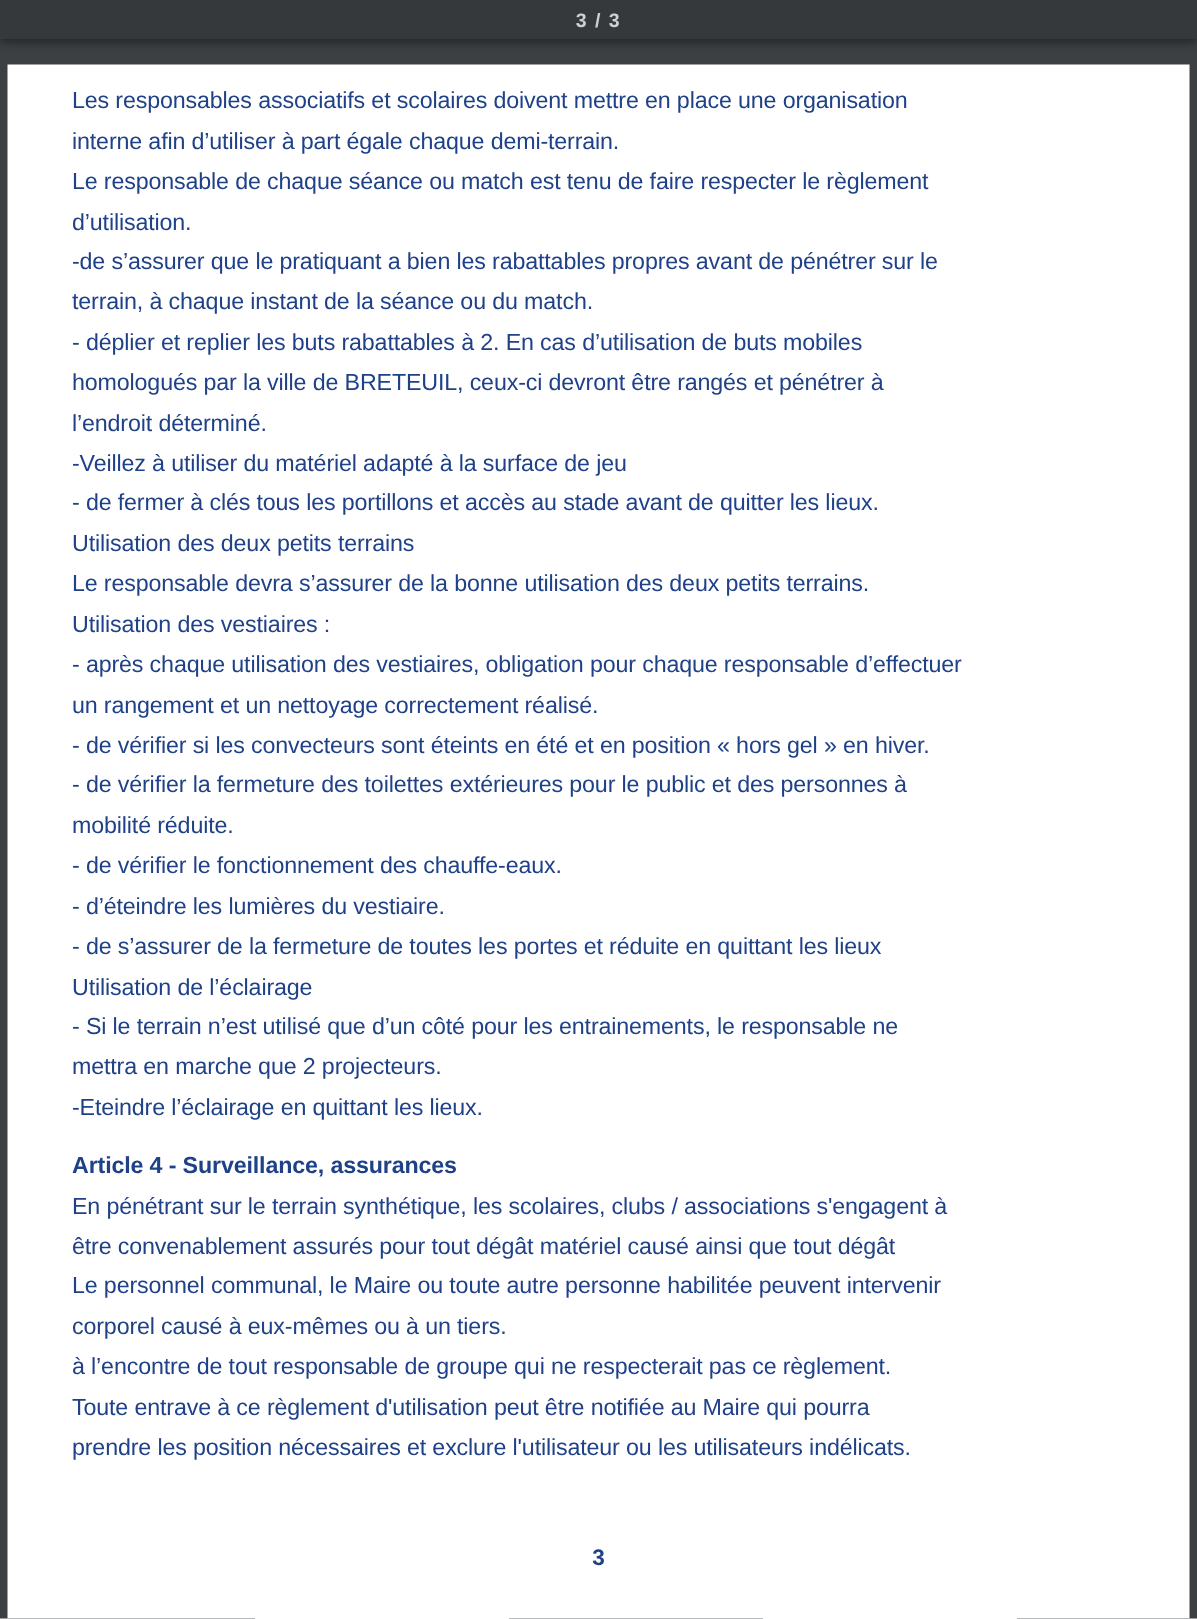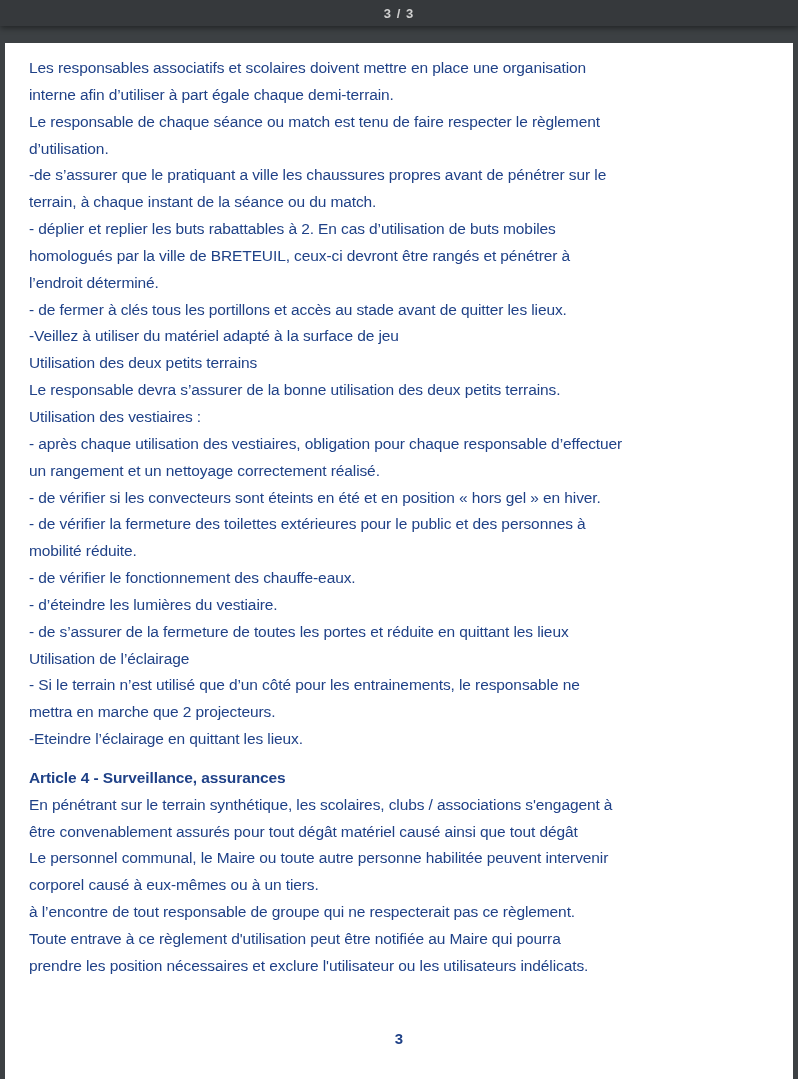--- a/index.html
+++ b/index.html
@@ -35,21 +35,21 @@
     position: absolute;
     top: 43px; left: 0; right: 0; bottom: 0;
   }
   .page {
     position: absolute;
     top: 0; bottom: 0;
     left: 5px; right: 5px;
     background: var(--page-bg, #ffffff);
   }
   .doc-body {
-    padding: 12px 0 0 24px;
+    padding: 12px 0 0 43px;
   }
   .doc-line {
     font-size: 15.5px;
     line-height: 26.85px;
     letter-spacing: -0.1px;
     color: var(--text-color, #1f4187);
     white-space: nowrap;
   }
   .doc-line.bold {
     font-weight: bold;
@@ -71,27 +71,27 @@
   <span class="page-indicator">3 / 3</span>
 </div>
 
 <div class="page-area">
   <div class="page">
     <div class="doc-body">
         <div class="doc-line">Les responsables associatifs et scolaires doivent mettre en place une organisation</div>
         <div class="doc-line">interne afin d’utiliser à part égale chaque demi-terrain.</div>
         <div class="doc-line">Le responsable de chaque séance ou match est tenu de faire respecter le règlement</div>
         <div class="doc-line">d’utilisation.</div>
-        <div class="doc-line">-de s’assurer que le pratiquant a ville les chaussures propres avant de pénétrer sur le</div>
+        <div class="doc-line">-de s’assurer que le pratiquant a bien les rabattables propres avant de pénétrer sur le</div>
         <div class="doc-line">terrain, à chaque instant de la séance ou du match.</div>
         <div class="doc-line">- déplier et replier les buts rabattables à 2. En cas d’utilisation de buts mobiles</div>
         <div class="doc-line">homologués par la ville de BRETEUIL, ceux-ci devront être rangés et pénétrer à</div>
         <div class="doc-line">l’endroit déterminé.</div>
+        <div class="doc-line">-Veillez à utiliser du matériel adapté à la surface de jeu</div>
         <div class="doc-line">- de fermer à clés tous les portillons et accès au stade avant de quitter les lieux.</div>
-        <div class="doc-line">-Veillez à utiliser du matériel adapté à la surface de jeu</div>
         <div class="doc-line">Utilisation des deux petits terrains</div>
         <div class="doc-line">Le responsable devra s’assurer de la bonne utilisation des deux petits terrains.</div>
         <div class="doc-line">Utilisation des vestiaires :</div>
         <div class="doc-line">- après chaque utilisation des vestiaires, obligation pour chaque responsable d’effectuer</div>
         <div class="doc-line">un rangement et un nettoyage correctement réalisé.</div>
         <div class="doc-line">- de vérifier si les convecteurs sont éteints en été et en position « hors gel » en hiver.</div>
         <div class="doc-line">- de vérifier la fermeture des toilettes extérieures pour le public et des personnes à</div>
         <div class="doc-line">mobilité réduite.</div>
         <div class="doc-line">- de vérifier le fonctionnement des chauffe-eaux.</div>
         <div class="doc-line">- d’éteindre les lumières du vestiaire.</div>

